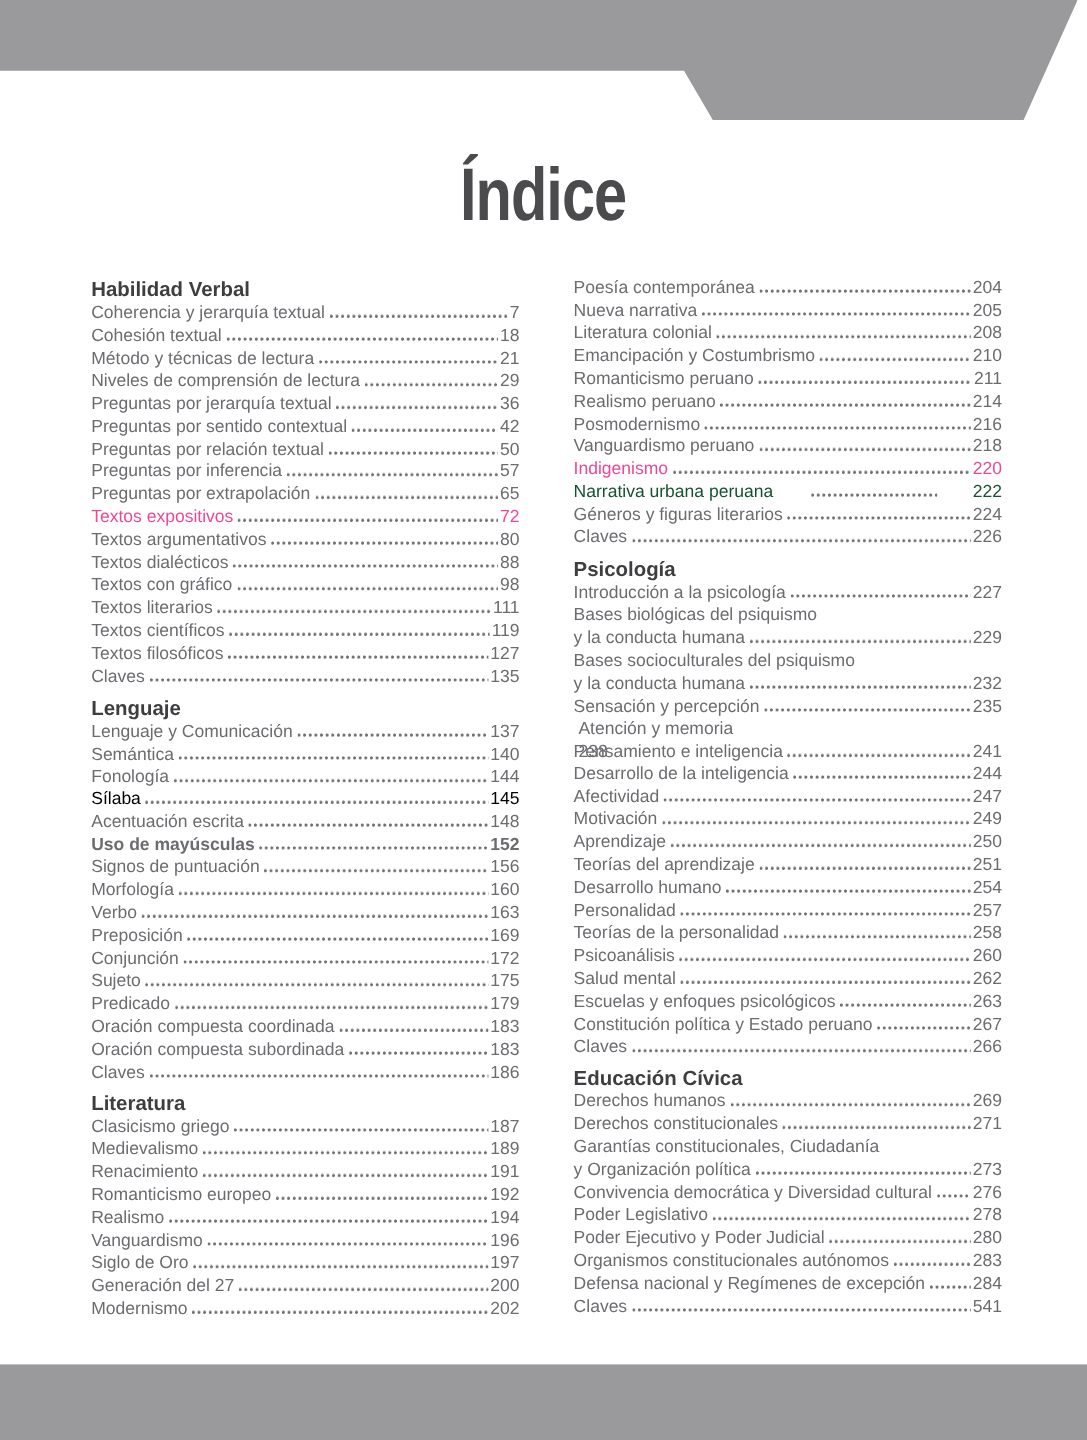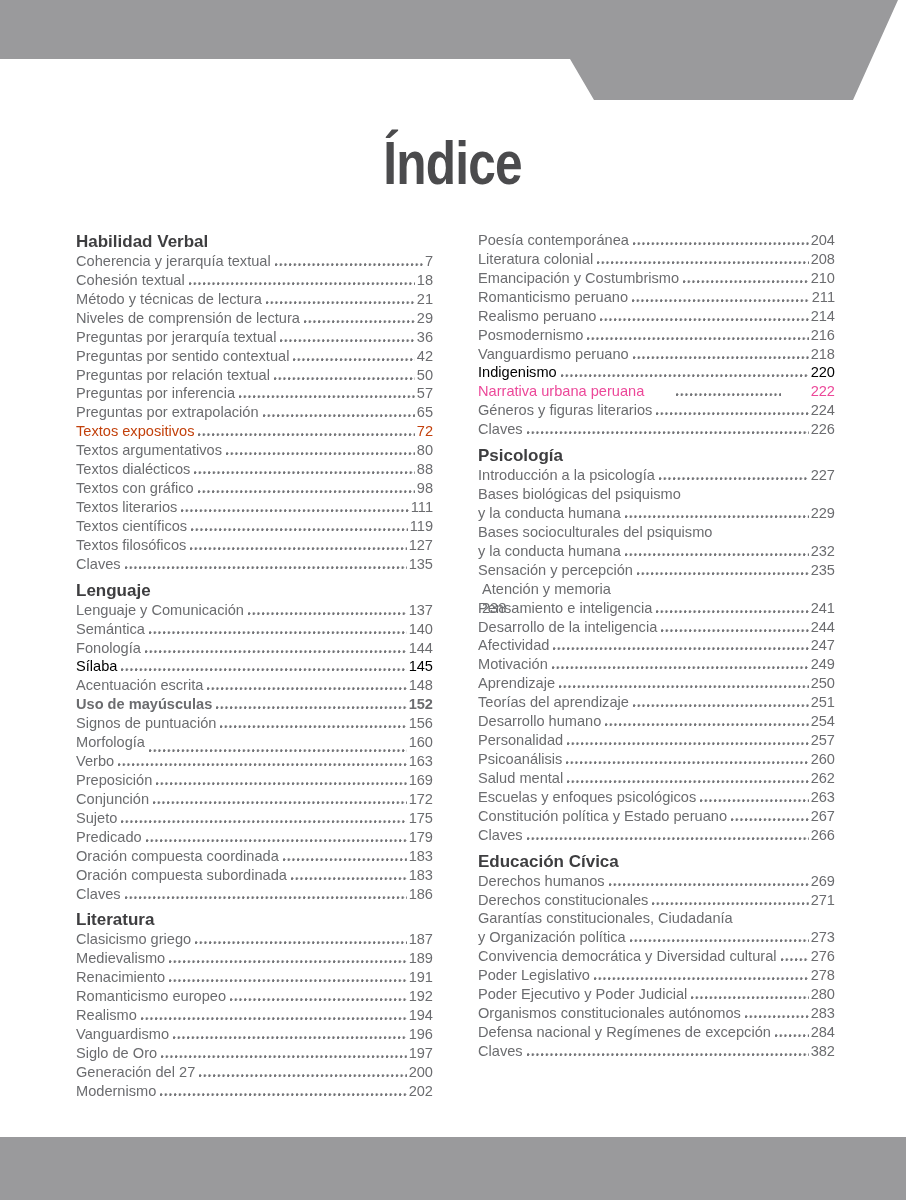--- a/index.html
+++ b/index.html
@@ -92,21 +92,21 @@
         <div class="entry-row" style="color: rgb(107, 108, 111);">
           <span class="entry-label">Preguntas por inferencia</span>
           <span class="dot-leader" style="background-image: radial-gradient(circle at 1.1px 1.6px, rgb(111, 112, 115) 1.05px, transparent 1.5px);"></span>
           <span class="page-num">57</span>
         </div>
         <div class="entry-row" style="color: rgb(107, 108, 111);">
           <span class="entry-label">Preguntas por extrapolación</span>
           <span class="dot-leader" style="background-image: radial-gradient(circle at 1.1px 1.6px, rgb(111, 112, 115) 1.05px, transparent 1.5px);"></span>
           <span class="page-num">65</span>
         </div>
-        <div class="entry-row" style="color: #c2410c;">
+        <div class="entry-row" style="color: #ec4899;">
           <span class="entry-label">Textos expositivos</span>
           <span class="dot-leader" style="background-image: radial-gradient(circle at 1.1px 1.6px, rgb(111, 112, 115) 1.05px, transparent 1.5px);"></span>
           <span class="page-num">72</span>
         </div>
         <div class="entry-row" style="color: rgb(107, 108, 111);">
           <span class="entry-label">Textos argumentativos</span>
           <span class="dot-leader" style="background-image: radial-gradient(circle at 1.1px 1.6px, rgb(111, 112, 115) 1.05px, transparent 1.5px);"></span>
           <span class="page-num">80</span>
         </div>
         <div class="entry-row" style="color: rgb(107, 108, 111);">
@@ -170,21 +170,21 @@
         <div class="entry-row" style="color: rgb(107, 108, 111); font-weight: bold;">
           <span class="entry-label">Uso de mayúsculas</span>
           <span class="dot-leader" style="background-image: radial-gradient(circle at 1.1px 1.6px, rgb(111, 112, 115) 1.05px, transparent 1.5px);"></span>
           <span class="page-num">152</span>
         </div>
         <div class="entry-row" style="color: rgb(107, 108, 111);">
           <span class="entry-label">Signos de puntuación</span>
           <span class="dot-leader" style="background-image: radial-gradient(circle at 1.1px 1.6px, rgb(111, 112, 115) 1.05px, transparent 1.5px);"></span>
           <span class="page-num">156</span>
         </div>
-        <div class="entry-row" style="color: rgb(107, 108, 111); align-items: flex-end;">
+        <div class="entry-row" style="color: rgb(107, 108, 111);">
           <span class="entry-label">Morfología</span>
           <span class="dot-leader" style="background-image: radial-gradient(circle at 1.1px 1.6px, rgb(111, 112, 115) 1.05px, transparent 1.5px);"></span>
           <span class="page-num">160</span>
         </div>
         <div class="entry-row" style="color: rgb(107, 108, 111);">
           <span class="entry-label">Verbo</span>
           <span class="dot-leader" style="background-image: radial-gradient(circle at 1.1px 1.6px, rgb(111, 112, 115) 1.05px, transparent 1.5px);"></span>
           <span class="page-num">163</span>
         </div>
         <div class="entry-row" style="color: rgb(107, 108, 111);">
@@ -273,20 +273,25 @@
       </div>
     </div>
   <div class="toc-col right">
       <div class="toc-section">
         <div class="entry-row" style="color: rgb(107, 108, 111);">
           <span class="entry-label">Poesía contemporánea</span>
           <span class="dot-leader" style="background-image: radial-gradient(circle at 1.1px 1.6px, rgb(111, 112, 115) 1.05px, transparent 1.5px);"></span>
           <span class="page-num">204</span>
         </div>
         <div class="entry-row" style="color: rgb(107, 108, 111);">
+          <span class="entry-label">Nueva narrativa</span>
+          <span class="dot-leader" style="background-image: radial-gradient(circle at 1.1px 1.6px, rgb(111, 112, 115) 1.05px, transparent 1.5px);"></span>
+          <span class="page-num">205</span>
+        </div>
+        <div class="entry-row" style="color: rgb(107, 108, 111);">
           <span class="entry-label">Literatura colonial</span>
           <span class="dot-leader" style="background-image: radial-gradient(circle at 1.1px 1.6px, rgb(111, 112, 115) 1.05px, transparent 1.5px);"></span>
           <span class="page-num">208</span>
         </div>
         <div class="entry-row" style="color: rgb(107, 108, 111);">
           <span class="entry-label">Emancipación y Costumbrismo</span>
           <span class="dot-leader" style="background-image: radial-gradient(circle at 1.1px 1.6px, rgb(111, 112, 115) 1.05px, transparent 1.5px);"></span>
           <span class="page-num">210</span>
         </div>
         <div class="entry-row" style="color: rgb(107, 108, 111);">
@@ -302,26 +307,26 @@
         <div class="entry-row" style="color: rgb(107, 108, 111);">
           <span class="entry-label">Posmodernismo</span>
           <span class="dot-leader" style="background-image: radial-gradient(circle at 1.1px 1.6px, rgb(111, 112, 115) 1.05px, transparent 1.5px);"></span>
           <span class="page-num">216</span>
         </div>
         <div class="entry-row" style="color: rgb(107, 108, 111);">
           <span class="entry-label">Vanguardismo peruano</span>
           <span class="dot-leader" style="background-image: radial-gradient(circle at 1.1px 1.6px, rgb(111, 112, 115) 1.05px, transparent 1.5px);"></span>
           <span class="page-num">218</span>
         </div>
-        <div class="entry-row" style="color: #000000;">
+        <div class="entry-row" style="color: #ec4899;">
           <span class="entry-label">Indigenismo</span>
           <span class="dot-leader" style="background-image: radial-gradient(circle at 1.1px 1.6px, rgb(111, 112, 115) 1.05px, transparent 1.5px);"></span>
           <span class="page-num">220</span>
         </div>
-        <div class="entry-row" style="color: #ec4899; gap: 28px;">
+        <div class="entry-row" style="color: #14532d; gap: 28px;">
           <span class="entry-label">Narrativa urbana peruana</span>
           <span class="dot-leader" style="background-image: radial-gradient(circle at 1.1px 1.6px, rgb(111, 112, 115) 1.05px, transparent 1.5px);"></span>
           <span class="page-num">222</span>
         </div>
         <div class="entry-row" style="color: rgb(107, 108, 111);">
           <span class="entry-label">Géneros y figuras literarios</span>
           <span class="dot-leader" style="background-image: radial-gradient(circle at 1.1px 1.6px, rgb(111, 112, 115) 1.05px, transparent 1.5px);"></span>
           <span class="page-num">224</span>
         </div>
         <div class="entry-row" style="color: rgb(107, 108, 111);">
@@ -397,20 +402,25 @@
           <span class="entry-label">Desarrollo humano</span>
           <span class="dot-leader" style="background-image: radial-gradient(circle at 1.1px 1.6px, rgb(111, 112, 115) 1.05px, transparent 1.5px);"></span>
           <span class="page-num">254</span>
         </div>
         <div class="entry-row" style="color: rgb(107, 108, 111);">
           <span class="entry-label">Personalidad</span>
           <span class="dot-leader" style="background-image: radial-gradient(circle at 1.1px 1.6px, rgb(111, 112, 115) 1.05px, transparent 1.5px);"></span>
           <span class="page-num">257</span>
         </div>
         <div class="entry-row" style="color: rgb(107, 108, 111);">
+          <span class="entry-label">Teorías de la personalidad</span>
+          <span class="dot-leader" style="background-image: radial-gradient(circle at 1.1px 1.6px, rgb(111, 112, 115) 1.05px, transparent 1.5px);"></span>
+          <span class="page-num">258</span>
+        </div>
+        <div class="entry-row" style="color: rgb(107, 108, 111);">
           <span class="entry-label">Psicoanálisis</span>
           <span class="dot-leader" style="background-image: radial-gradient(circle at 1.1px 1.6px, rgb(111, 112, 115) 1.05px, transparent 1.5px);"></span>
           <span class="page-num">260</span>
         </div>
         <div class="entry-row" style="color: rgb(107, 108, 111);">
           <span class="entry-label">Salud mental</span>
           <span class="dot-leader" style="background-image: radial-gradient(circle at 1.1px 1.6px, rgb(111, 112, 115) 1.05px, transparent 1.5px);"></span>
           <span class="page-num">262</span>
         </div>
         <div class="entry-row" style="color: rgb(107, 108, 111);">
@@ -470,18 +480,18 @@
           <span class="page-num">283</span>
         </div>
         <div class="entry-row" style="color: rgb(107, 108, 111);">
           <span class="entry-label">Defensa nacional y Regímenes de excepción</span>
           <span class="dot-leader" style="background-image: radial-gradient(circle at 1.1px 1.6px, rgb(111, 112, 115) 1.05px, transparent 1.5px);"></span>
           <span class="page-num">284</span>
         </div>
         <div class="entry-row" style="color: rgb(107, 108, 111);">
           <span class="entry-label">Claves</span>
           <span class="dot-leader" style="background-image: radial-gradient(circle at 1.1px 1.6px, rgb(111, 112, 115) 1.05px, transparent 1.5px);"></span>
-          <span class="page-num">382</span>
+          <span class="page-num">541</span>
         </div>
       </div>
     </div>
   <div class="footer-band" style="background: rgb(154, 154, 156);"></div>
 </div>
 
 </body></html>

